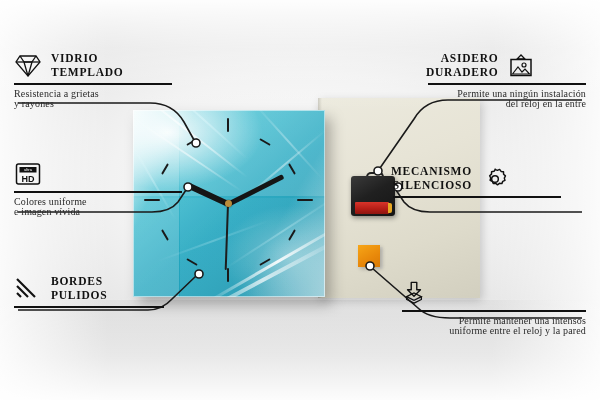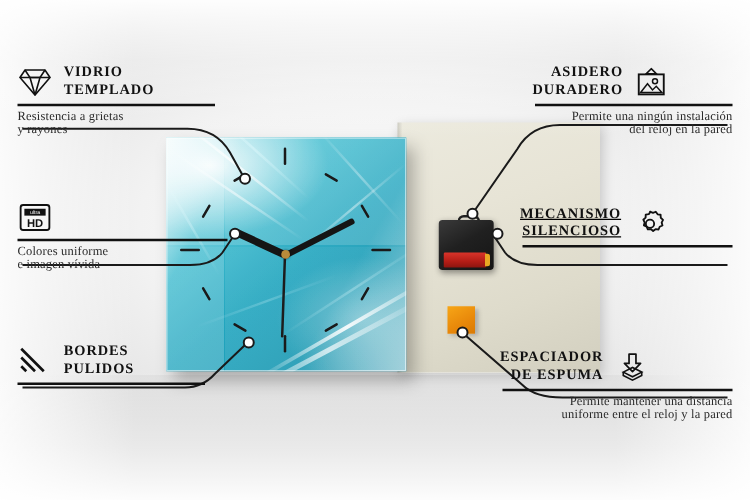--- a/index.html
+++ b/index.html
@@ -261,51 +261,47 @@
         <svg width="26" height="24" viewBox="0 0 26 24">
           <path d="M13,1 L9,5 H17 Z" fill="none" stroke="#111" stroke-width="1.3"></path>
           <rect x="3" y="5.5" width="20" height="16" fill="none" stroke="#111" stroke-width="1.5"></rect>
           <circle cx="16" cy="11" r="2" fill="none" stroke="#111" stroke-width="1.2"></circle>
           <path d="M4.5,20 L10,13 L14,18 L17,15 L21.5,20 Z" fill="none" stroke="#111" stroke-width="1.2"></path>
         </svg>
       </span>
     </div>
     <div class="co-rule" style="width:158px;margin-left:auto;"></div>
     <div class="co-sub">Permite una ningún instalación</div>
-    <div class="co-sub">del reloj en la pared</div>
-  </div>
-
-  <div class="callout right" style="left:416px;top:165px;width:170px;text-decoration:underline;">
+    <div class="co-sub">del reloj en la entre</div>
+  </div>
+
+  <div class="callout right" style="left:391px;top:165px;width:170px;">
     <div class="co-head">
       <span>
         <div class="co-title">MECANISMO</div>
         <div class="co-title">SILENCIOSO</div>
       </span>
       <span class="co-icon">
         <svg width="26" height="24" viewBox="0 0 26 26">
           <path d="M13,2.5 l2.6,1.1 2.4,-1 1.6,2.2 2.6,0.4 0.1,2.6 2,1.8 -1.2,2.4 0.7,2.5 -2.4,1.1 -1,2.4 -2.6,-0.3 -2.1,1.6 -2,-1.7 -2.6,0.3 -1,-2.4 -2.4,-1.1 0.7,-2.5 -1.2,-2.4 2,-1.8 0.1,-2.6 2.6,-0.4 1.6,-2.2 z" fill="none" stroke="#111" stroke-width="1.6" stroke-linejoin="round"></path>
           <circle cx="13" cy="13" r="3.6" fill="none" stroke="#111" stroke-width="1.6"></circle>
         </svg>
       </span>
     </div>
     <div class="co-rule" style="width:168px;margin-left:auto;"></div>
   </div>
 
   <div class="callout right" style="left:400px;top:280px;width:186px;">
     <div class="co-head">
-      <span>
-        <div class="co-title">ESPACIADOR</div>
-        <div class="co-title">DE ESPUMA</div>
-      </span>
       <span class="co-icon">
         <svg width="26" height="24" viewBox="0 0 26 26">
           <path d="M10,1.5 h6 v8 h4 l-7,7 -7,-7 h4 z" fill="none" stroke="#111" stroke-width="1.5" stroke-linejoin="round"></path>
           <path d="M5,17 l8,-4 8,4 -8,4 z" fill="none" stroke="#111" stroke-width="1.4"></path>
           <path d="M5,17 v3 l8,4 8,-4 v-3" fill="none" stroke="#111" stroke-width="1.4"></path>
         </svg>
       </span>
     </div>
     <div class="co-rule" style="width:184px;margin-left:auto;"></div>
-    <div class="co-sub">Permite mantener una distancia</div>
+    <div class="co-sub">Permite mantener una intensos</div>
     <div class="co-sub">uniforme entre el reloj y la pared</div>
   </div>
 
 </div>
 
 </body></html>

